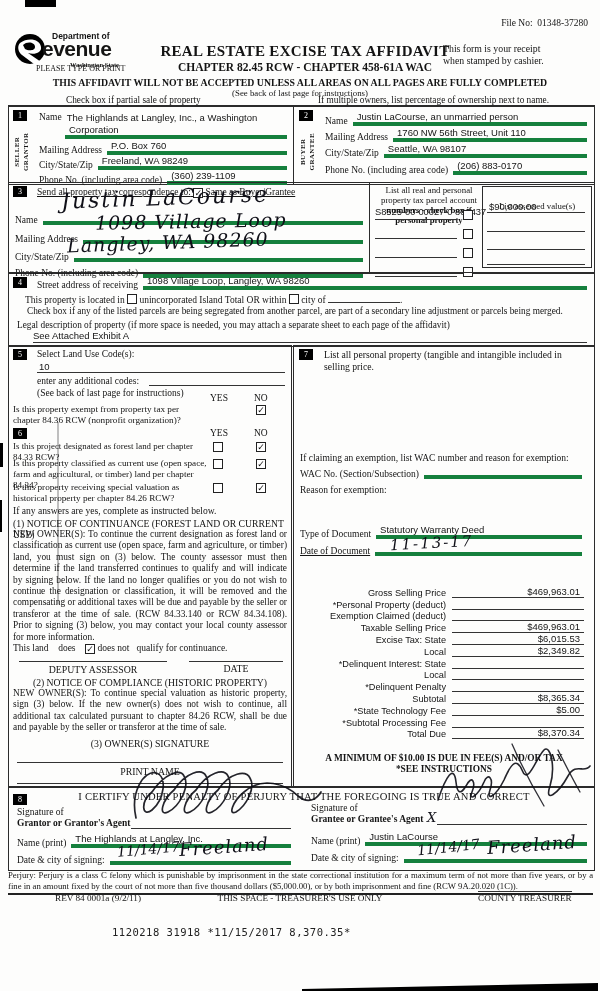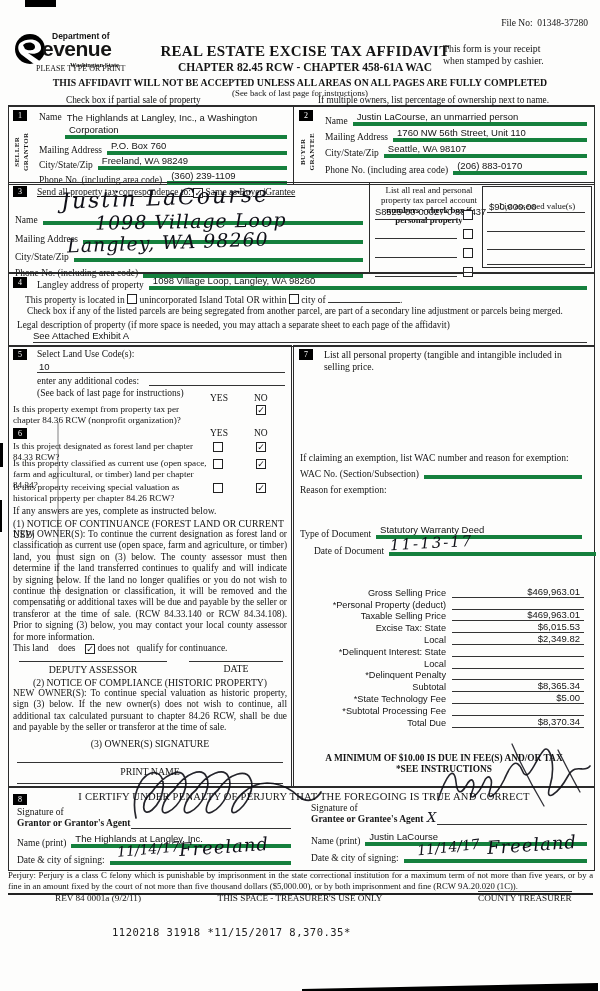--- a/index.html
+++ b/index.html
@@ -183,21 +183,21 @@
       <span class="ul" style="position:absolute;left:4px;top:14px;width:98px;height:11px;"></span>
       <span class="ul" style="position:absolute;left:4px;top:33px;width:98px;height:11px;"></span>
       <span class="ul" style="position:absolute;left:4px;top:51px;width:98px;height:11px;"></span>
       <span class="ul" style="position:absolute;left:4px;top:66px;width:98px;height:11px;"></span>
     </div>
   </div>
 
   <div class="box" style="left:8px;top:272px;width:585px;height:73px;">
     <div class="badge" style="left:4px;top:4px;">4</div>
     <div class="field" style="left:28px;top:2px;width:550px;">
-      <span class="fl">Langley address of property</span>
+      <span class="fl">Street address of receiving</span>
       <span class="fv">1098 Village Loop, Langley, WA 98260</span>
     </div>
     <div class="abs lab" style="left:16px;top:19px;">
       <span>This property is located in</span>
       <span class="cb"></span>
       <span>unincorporated Island Total OR within</span>
       <span class="cb"></span>
       <span>city of</span>
       <span class="ul" style="width:72px;height:10px;"></span>.
     </div>
@@ -264,33 +264,37 @@
     <div class="abs lab" style="left:6px;top:107px;">If claiming an exemption, list WAC number and reason for exemption:</div>
     <div class="field" style="left:6px;top:118px;width:282px;">
       <span class="fl">WAC No. (Section/Subsection)</span>
         <span class="fv"></span>
     </div>
     <div class="abs lab" style="left:6px;top:139px;">Reason for exemption:</div>
     <div class="field" style="left:6px;top:178px;width:282px;">
       <span class="fl">Type of Document</span>
       <span class="fv">Statutory Warranty Deed</span>
     </div>
-    <div class="field" style="left:20px;top:195px;width:282px;">
+    <div class="field" style="left:6px;top:195px;width:282px;text-decoration:underline;">
       <span class="fl">Date of Document</span>
         <span class="fv"></span>
     </div>
     <div class="abs hand" style="left:96px;top:188px;font-size:15px;transform:rotate(-3deg);letter-spacing:2px;">11-13-17</div>
 
     <div class="abs" style="left:0;top:240px;width:290px;">
       <div class="feerow">
           <div class="feelab">Gross Selling Price</div>
           <div class="feeval"><span>$469,963.01</span></div>
         </div>
       <div class="feerow">
           <div class="feelab">*Personal Property (deduct)</div>
+          <div class="feeval"><span></span></div>
+        </div>
+      <div class="feerow">
+          <div class="feelab">Exemption Claimed (deduct)</div>
           <div class="feeval"><span></span></div>
         </div>
       <div class="feerow">
           <div class="feelab">Taxable Selling Price</div>
           <div class="feeval"><span>$469,963.01</span></div>
         </div>
       <div class="feerow">
           <div class="feelab">Excise Tax:  State</div>
           <div class="feeval"><span>$6,015.53</span></div>
         </div>

